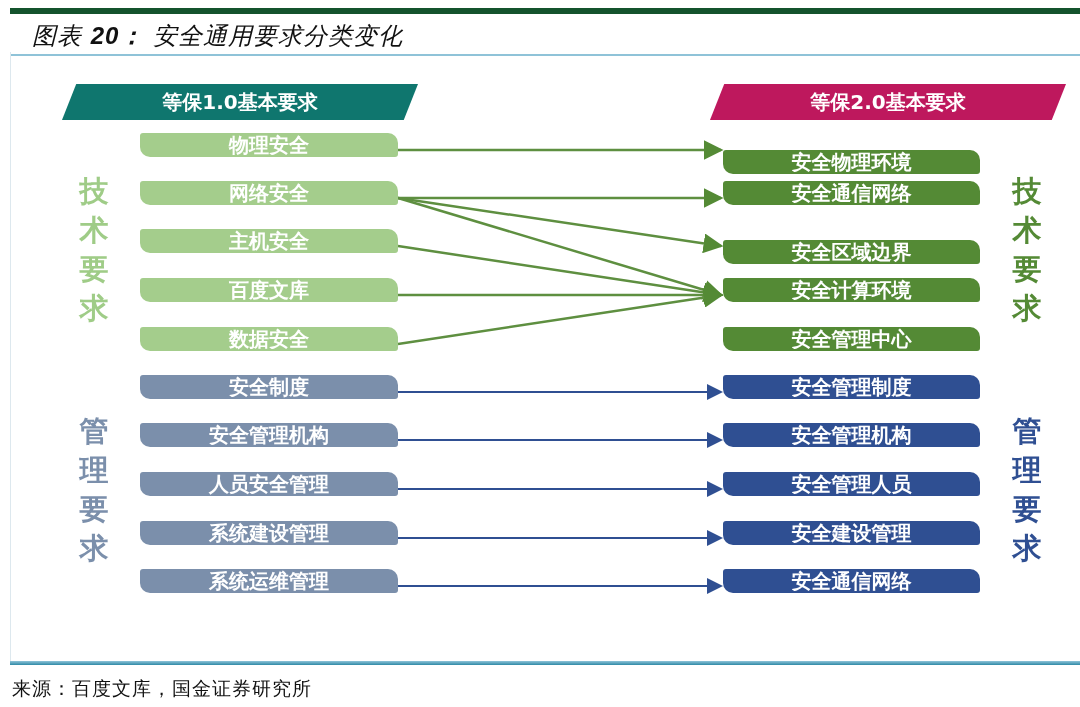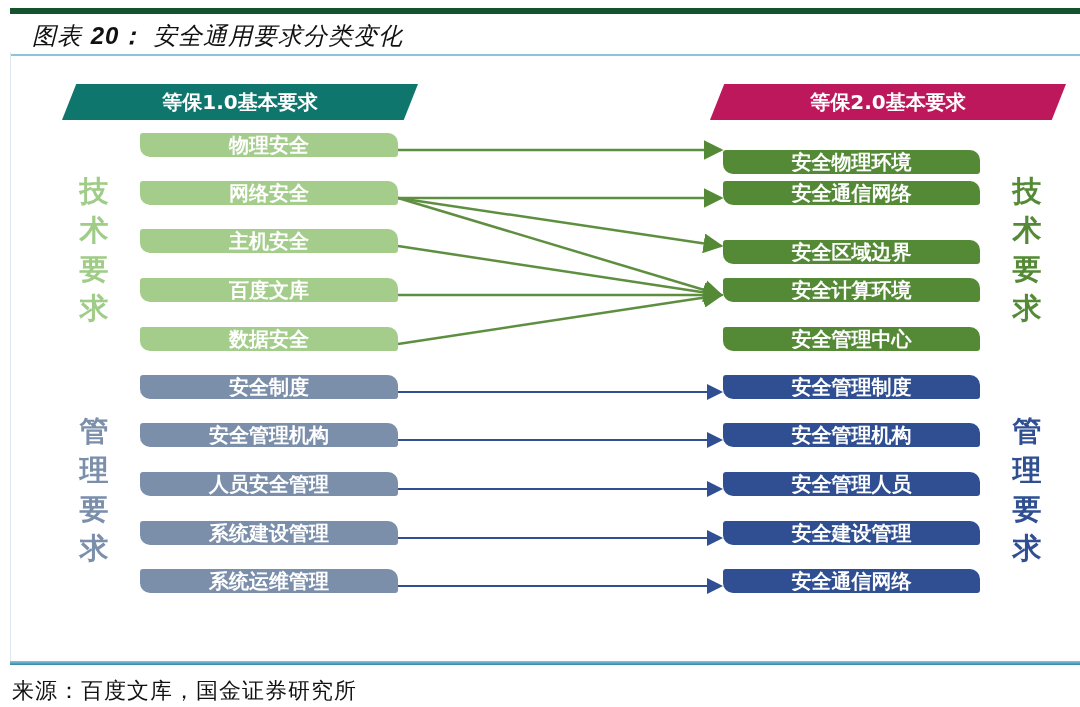--- a/index.html
+++ b/index.html
@@ -2,21 +2,21 @@
 <html><head>
 <meta charset="utf-8">
 <style>
   html, body { margin:0; padding:0; background:#ffffff; }
   body { width:1080px; height:707px; position:relative; overflow:hidden; font-family:"DejaVu Sans", sans-serif; }
   .title-bar { position:absolute; left:10px; top:8px; width:1070px; height:40px; border-top:6px solid #14532d; border-bottom:2px solid #8fc3d8; }
   .title { position:absolute; left:22px; top:6px; font-family:"DejaVu Serif", serif; font-style:italic; font-size:24px; color:#111; letter-spacing:1px; }
   .title b { font-family:"Liberation Sans", sans-serif; font-style:italic; font-weight:bold; }
   .frame { position:absolute; left:10px; top:52px; width:1070px; height:610px; border-left:1px solid #dde8ee; }
   .bottom-rule { position:absolute; left:10px; top:661px; width:1070px; height:4px; background:linear-gradient(#8fc3d8,#2f8aa6); }
-  .source { position:absolute; left:12px; top:676px; font-family:"DejaVu Serif", serif; font-size:22px; color:#111; letter-spacing:1px; }
+  .source { position:absolute; left:12px; top:676px; font-family:"DejaVu Serif", serif; font-size:19px; color:#111; letter-spacing:1px; }
   .header { position:absolute; top:84px; height:36px; color:#fff; font-weight:bold; font-size:20px; display:flex; align-items:center; justify-content:center; clip-path:polygon(4% 0,100% 0,96% 100%,0 100%); }
   .h-left { left:62px; width:356px; background:#0f766e; }
   .h-right { left:710px; width:356px; background:#be185d; }
   .box { position:absolute; height:24px; color:#fff; font-size:20px; font-weight:bold; display:flex; align-items:center; justify-content:center; border-radius:3px 10px 3px 10px; }
   .lbox { left:140px; width:258px; }
   .rbox { left:723px; width:257px; }
   .lg { background:#a4cd8c; }
   .dg { background:#548a35; }
   .lb { background:#7b8fab; }
   .db { background:#2f4f92;font-family:Liberation Serif, serif; }

